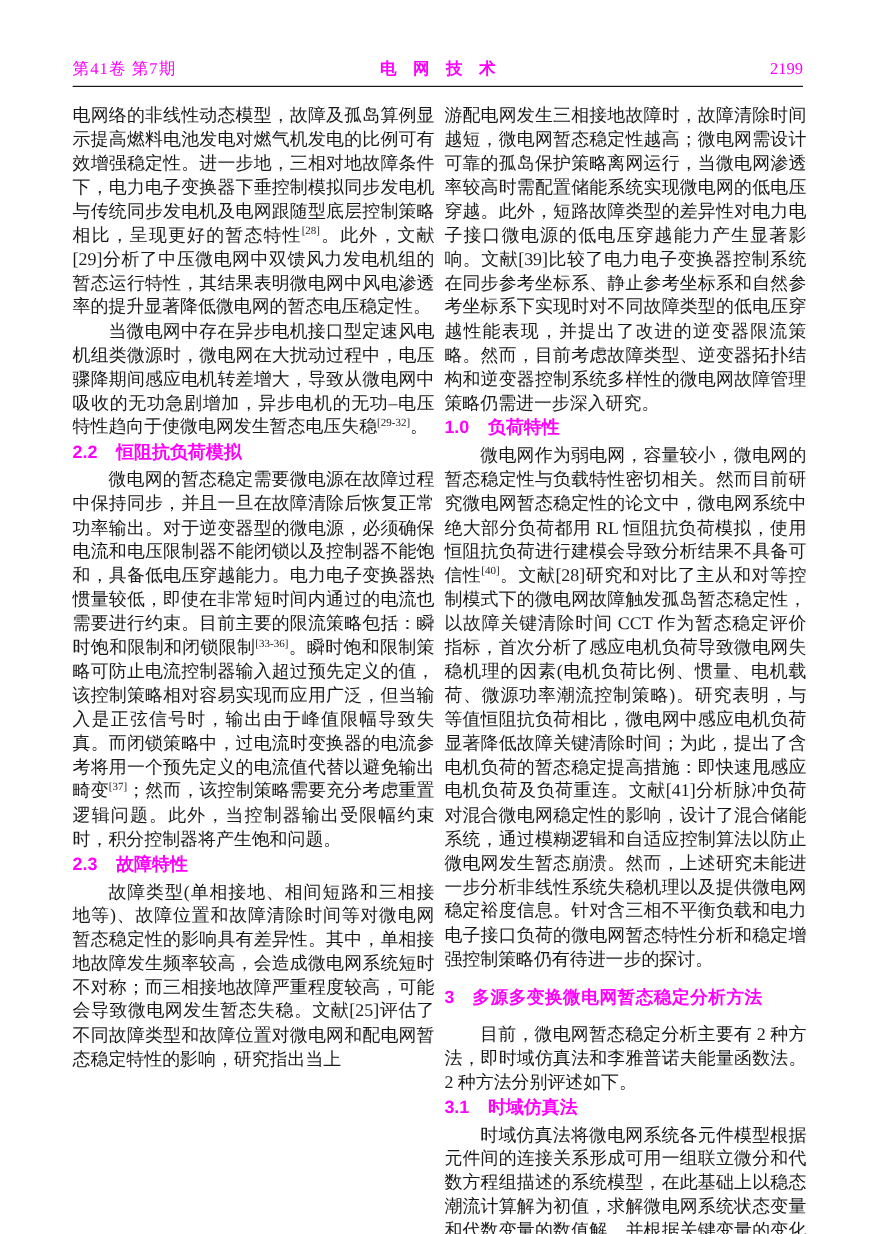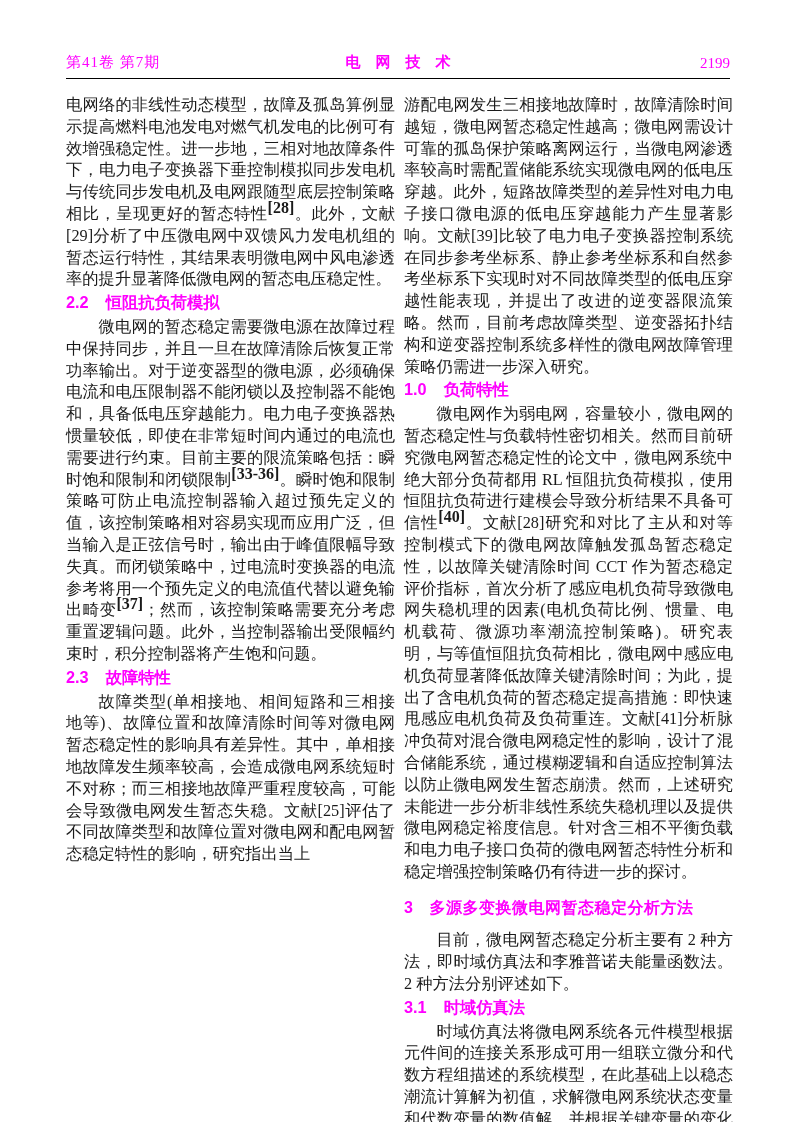--- a/index.html
+++ b/index.html
@@ -61,24 +61,23 @@
     line-height: 21.8px;
     text-align: justify;
   }
   .para {
     margin: 0;
   }
   .para.indent {
     text-indent: 2em;
   }
   sup {
-    font-size: 16px;
+    font-size: 10px;
     line-height: 0;
     vertical-align: 6px;
-    font-weight: bold;
   }
   .heading2 {
     font-family: "Liberation Sans", "DejaVu Sans", sans-serif;
     color: #FF00FF;
     font-size: 16.3px;
     font-weight: bold;
     margin: 2px 0 2px 0;
     text-align: left;
   }
   .heading2 .h-num { margin-right: 17px; }
@@ -102,20 +101,21 @@
     <span class="rh-left">第41卷 第7期</span>
     <span class="rh-center">电　网　技　术</span>
     <span class="rh-right">2199</span>
   </header>
 
   <hr class="header-rule">
 
   <main class="columns">
     <section class="col" id="col-left">
         <p class="para"><span>电网络的非线性动态模型，故障及孤岛算例显示提高燃料电池发电对燃气机发电的比例可有效增强稳定性。进一步地，三相对地故障条件下，电力电子变换器下垂控制模拟同步发电机与传统同步发电机及电网跟随型底层控制策略相比，呈现更好的暂态特性</span><sup>[28]</sup><span>。此外，文献[29]分析了中压微电网中双馈风力发电机组的暂态运行特性，其结果表明微电网中风电渗透率的提升显著降低微电网的暂态电压稳定性。</span></p>
+        <p class="para indent"><span>当微电网中存在异步电机接口型定速风电机组类微源时，微电网在大扰动过程中，电压骤降期间感应电机转差增大，导致从微电网中吸收的无功急剧增加，异步电机的无功–电压特性趋向于使微电网发生暂态电压失稳</span><sup>[29-32]</sup><span>。</span></p>
         <h2 class="heading2"><span class="h-num">2.2</span><span class="h-title">恒阻抗负荷模拟</span></h2>
         <p class="para indent"><span>微电网的暂态稳定需要微电源在故障过程中保持同步，并且一旦在故障清除后恢复正常功率输出。对于逆变器型的微电源，必须确保电流和电压限制器不能闭锁以及控制器不能饱和，具备低电压穿越能力。电力电子变换器热惯量较低，即使在非常短时间内通过的电流也需要进行约束。目前主要的限流策略包括：瞬时饱和限制和闭锁限制</span><sup>[33-36]</sup><span>。瞬时饱和限制策略可防止电流控制器输入超过预先定义的值，该控制策略相对容易实现而应用广泛，但当输入是正弦信号时，输出由于峰值限幅导致失真。而闭锁策略中，过电流时变换器的电流参考将用一个预先定义的电流值代替以避免输出畸变</span><sup>[37]</sup><span>；然而，该控制策略需要充分考虑重置逻辑问题。此外，当控制器输出受限幅约束时，积分控制器将产生饱和问题。</span></p>
         <h2 class="heading2"><span class="h-num">2.3</span><span class="h-title">故障特性</span></h2>
         <p class="para indent"><span>故障类型(单相接地、相间短路和三相接地等)、故障位置和故障清除时间等对微电网暂态稳定性的影响具有差异性。其中，单相接地故障发生频率较高，会造成微电网系统短时不对称；而三相接地故障严重程度较高，可能会导致微电网发生暂态失稳。文献[25]评估了不同故障类型和故障位置对微电网和配电网暂态稳定特性的影响，研究指出当上</span></p>
       </section>
     <section class="col" id="col-right">
         <p class="para"><span>游配电网发生三相接地故障时，故障清除时间越短，微电网暂态稳定性越高；微电网需设计可靠的孤岛保护策略离网运行，当微电网渗透率较高时需配置储能系统实现微电网的低电压穿越。此外，短路故障类型的差异性对电力电子接口微电源的低电压穿越能力产生显著影响。文献[39]比较了电力电子变换器控制系统在同步参考坐标系、静止参考坐标系和自然参考坐标系下实现时对不同故障类型的低电压穿越性能表现，并提出了改进的逆变器限流策略。然而，目前考虑故障类型、逆变器拓扑结构和逆变器控制系统多样性的微电网故障管理策略仍需进一步深入研究。</span></p>
         <h2 class="heading2"><span class="h-num">1.0</span><span class="h-title">负荷特性</span></h2>
         <p class="para indent"><span>微电网作为弱电网，容量较小，微电网的暂态稳定性与负载特性密切相关。然而目前研究微电网暂态稳定性的论文中，微电网系统中绝大部分负荷都用 RL 恒阻抗负荷模拟，使用恒阻抗负荷进行建模会导致分析结果不具备可信性</span><sup>[40]</sup><span>。文献[28]研究和对比了主从和对等控制模式下的微电网故障触发孤岛暂态稳定性，以故障关键清除时间 CCT 作为暂态稳定评价指标，首次分析了感应电机负荷导致微电网失稳机理的因素(电机负荷比例、惯量、电机载荷、微源功率潮流控制策略)。研究表明，与等值恒阻抗负荷相比，微电网中感应电机负荷显著降低故障关键清除时间；为此，提出了含电机负荷的暂态稳定提高措施：即快速甩感应电机负荷及负荷重连。文献[41]分析脉冲负荷对混合微电网稳定性的影响，设计了混合储能系统，通过模糊逻辑和自适应控制算法以防止微电网发生暂态崩溃。然而，上述研究未能进一步分析非线性系统失稳机理以及提供微电网稳定裕度信息。针对含三相不平衡负载和电力电子接口负荷的微电网暂态特性分析和稳定增强控制策略仍有待进一步的探讨。</span></p>
         <h2 class="heading1"><span class="h-num">3</span><span class="h-title">多源多变换微电网暂态稳定分析方法</span></h2>

